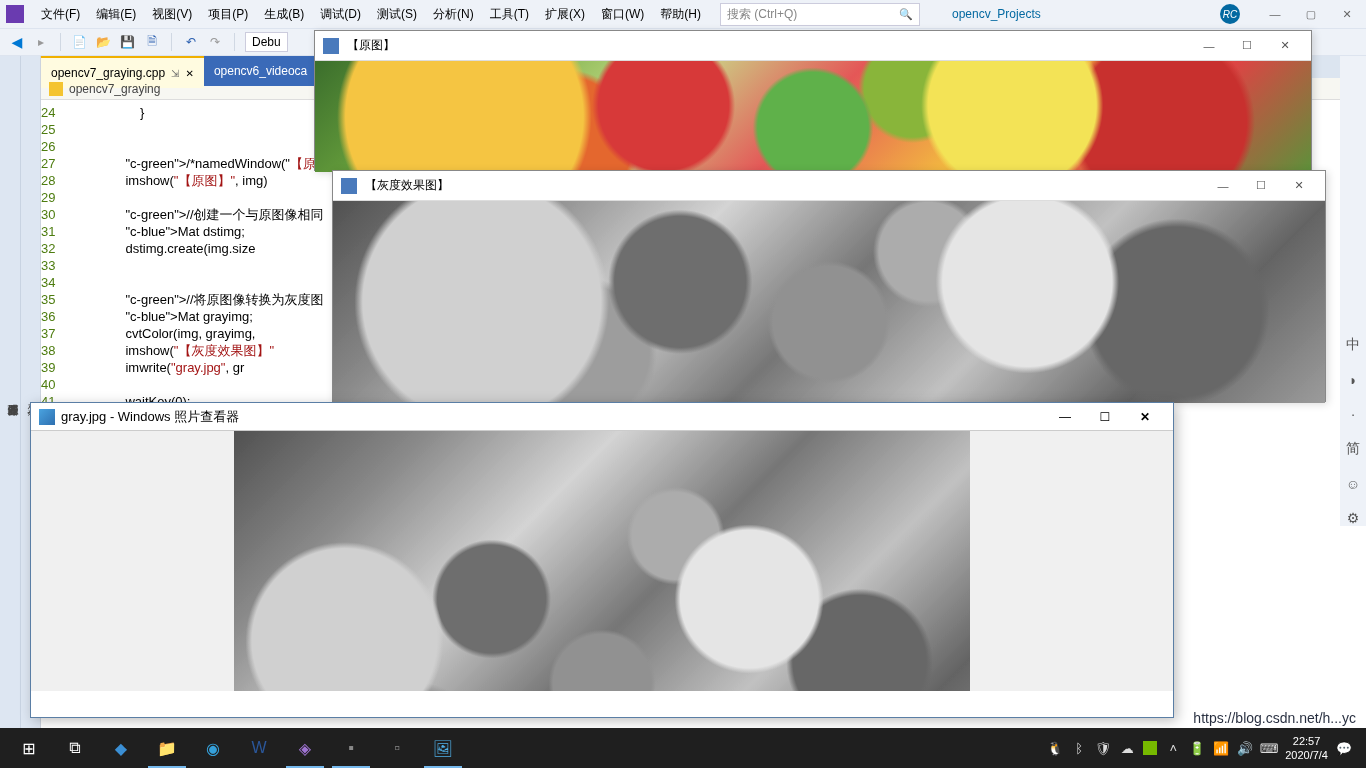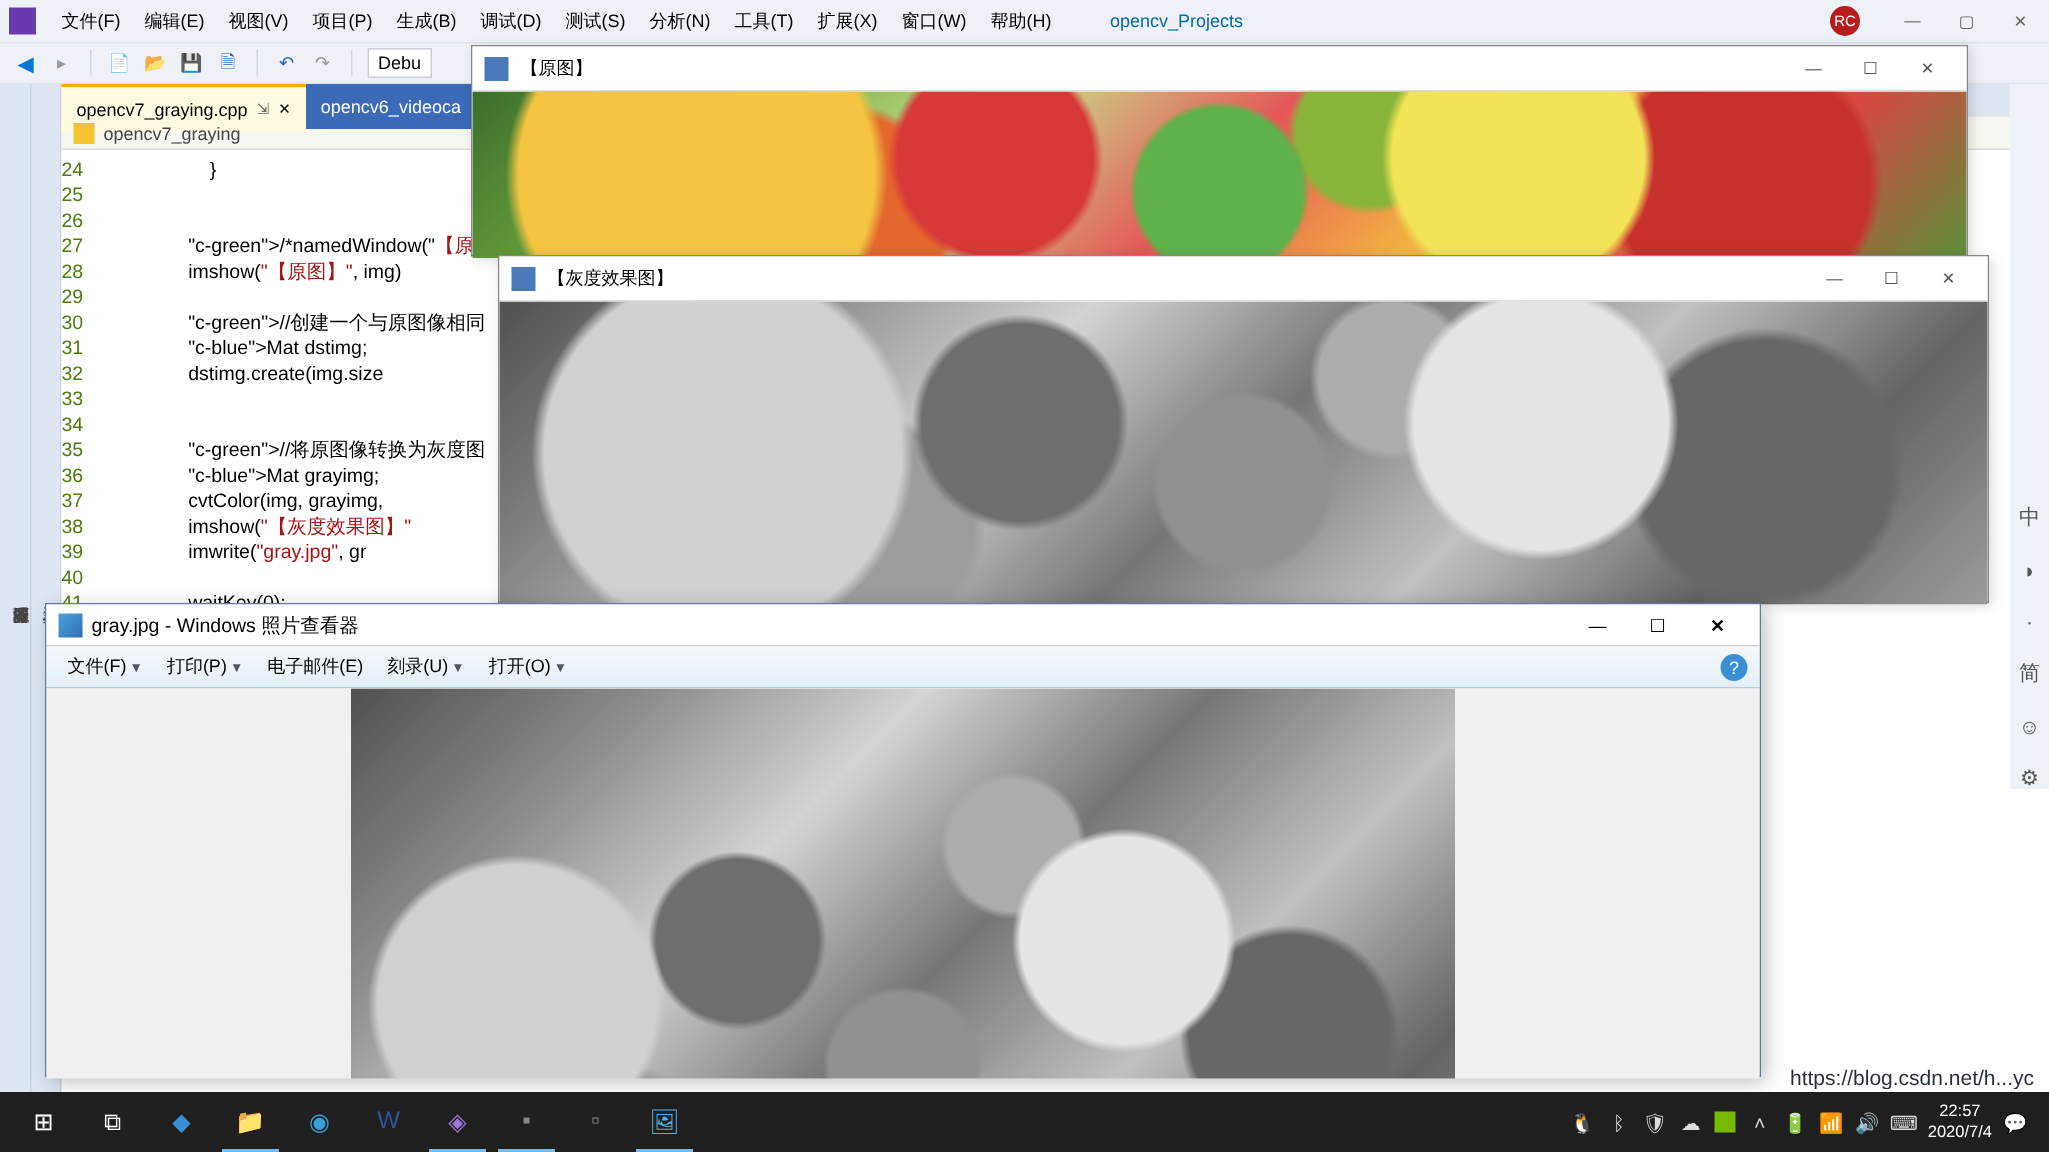--- a/index.html
+++ b/index.html
@@ -7,21 +7,21 @@
 
 
 .vs-main { position: absolute; left: 0; top: 0; width: 1366px; height: 728px; background: #eef2f8; }
 .vs-menubar { display: flex; align-items: center; height: 28px; background: #eef2f8; padding: 0 6px; font-size: 12px; gap: 2px; }
 .vs-logo { width: 18px; height: 18px; background: #6a3bb0; margin-right: 8px; display:inline-block; }
 .vs-menu-item { padding: 3px 7px; cursor: pointer; }
 .vs-search { margin-left: 10px; padding: 2px 6px; background: #fff; border: 1px solid #ccd; width: 200px; font-size: 12px; color: #888; display:flex; align-items:center; justify-content:space-between;}
 .vs-search span.mag { color:#666; font-size:11px; }
 .vs-solution { margin-left: 30px; color: #0369a1; font-size: 12px; }
 .vs-winctrl { position: absolute; right: 4px; top: 4px; display: flex; gap: 6px; align-items:center; }
-.vs-avatar { width: 20px; height: 20px; border-radius: 50%; background: #b91c1c; color:#fff; font-size:10px; display:flex; align-items:center; justify-content:center; margin-right:14px; }
+.vs-avatar { width: 20px; height: 20px; border-radius: 50%; background: #0369a1; color:#fff; font-size:10px; display:flex; align-items:center; justify-content:center; margin-right:14px;font-style:italic; }
 .vs-winbtn { width: 30px; height: 20px; display:flex;align-items:center;justify-content:center; color:#666; font-size:11px; }
 
 .vs-toolbar { display: flex; align-items: center; height: 28px; background: #eef2f8; border-top: 1px solid #dde4ef; border-bottom: 1px solid #dde4ef; padding: 0 8px; gap: 6px; font-size: 12px; }
 .tb-btn { width:18px; height:18px; display:inline-flex; align-items:center; justify-content:center; }
 .tb-circle-back { color:#0078d4; font-size:14px; }
 .tb-sep { width:1px; height:18px; background:#d0d8e3; margin:0 4px; }
 .tb-debug { padding:2px 6px; border:1px solid #ccd; background:#fff; }
 
 .vs-body { display: flex; height: calc(100% - 56px); }
 .vs-leftbar { width: 20px; background: #dde6f2; writing-mode: vertical-rl; font-size: 11px; color: #444; text-align: center; padding-top: 8px; }
@@ -109,20 +109,24 @@
     <span class="vs-menu-item">视图(V)</span>
     <span class="vs-menu-item">项目(P)</span>
     <span class="vs-menu-item">生成(B)</span>
     <span class="vs-menu-item">调试(D)</span>
     <span class="vs-menu-item">测试(S)</span>
     <span class="vs-menu-item">分析(N)</span>
     <span class="vs-menu-item">工具(T)</span>
     <span class="vs-menu-item">扩展(X)</span>
     <span class="vs-menu-item">窗口(W)</span>
     <span class="vs-menu-item">帮助(H)</span>
+    <div class="vs-search">
+      <span>搜索 (Ctrl+Q)</span>
+      <span class="mag">🔍</span>
+    </div>
     <span class="vs-solution">opencv_Projects</span>
     <div class="vs-winctrl">
       <span class="vs-avatar">RC</span>
       <span class="vs-winbtn">—</span>
       <span class="vs-winbtn">▢</span>
       <span class="vs-winbtn">✕</span>
     </div>
   </div>
 
   <div class="vs-toolbar">
@@ -247,28 +251,20 @@
 <div class="photo-viewer" style="left:30px; top:402px; width:1144px; height:316px;">
   <div class="pv-title">
     <span class="pv-icon"></span>
     <span>gray.jpg - Windows 照片查看器</span>
     <div class="pv-ctrl">
       <span>—</span>
       <span>☐</span>
       <span style="font-weight:bold;">✕</span>
     </div>
   </div>
-  <div class="pv-menu">
-    <span class="pv-menu-item"><span>文件(F)</span><span class="pv-menu-arrow">▼</span></span>
-    <span class="pv-menu-item"><span>打印(P)</span><span class="pv-menu-arrow">▼</span></span>
-    <span class="pv-menu-item"><span>电子邮件(E)</span></span>
-    <span class="pv-menu-item"><span>刻录(U)</span><span class="pv-menu-arrow">▼</span></span>
-    <span class="pv-menu-item"><span>打开(O)</span><span class="pv-menu-arrow">▼</span></span>
-    <span class="pv-help">?</span>
-  </div>
   <div class="pv-body" style="height:260px;">
     <div style="width:736px; height:260px; overflow:hidden;">
       <div class="fruit-gray" style="height:420px;"></div>
     </div>
   </div>
 </div>
 
 <div class="watermark">https://blog.csdn.net/h...yc</div>
 
 <div class="taskbar">

